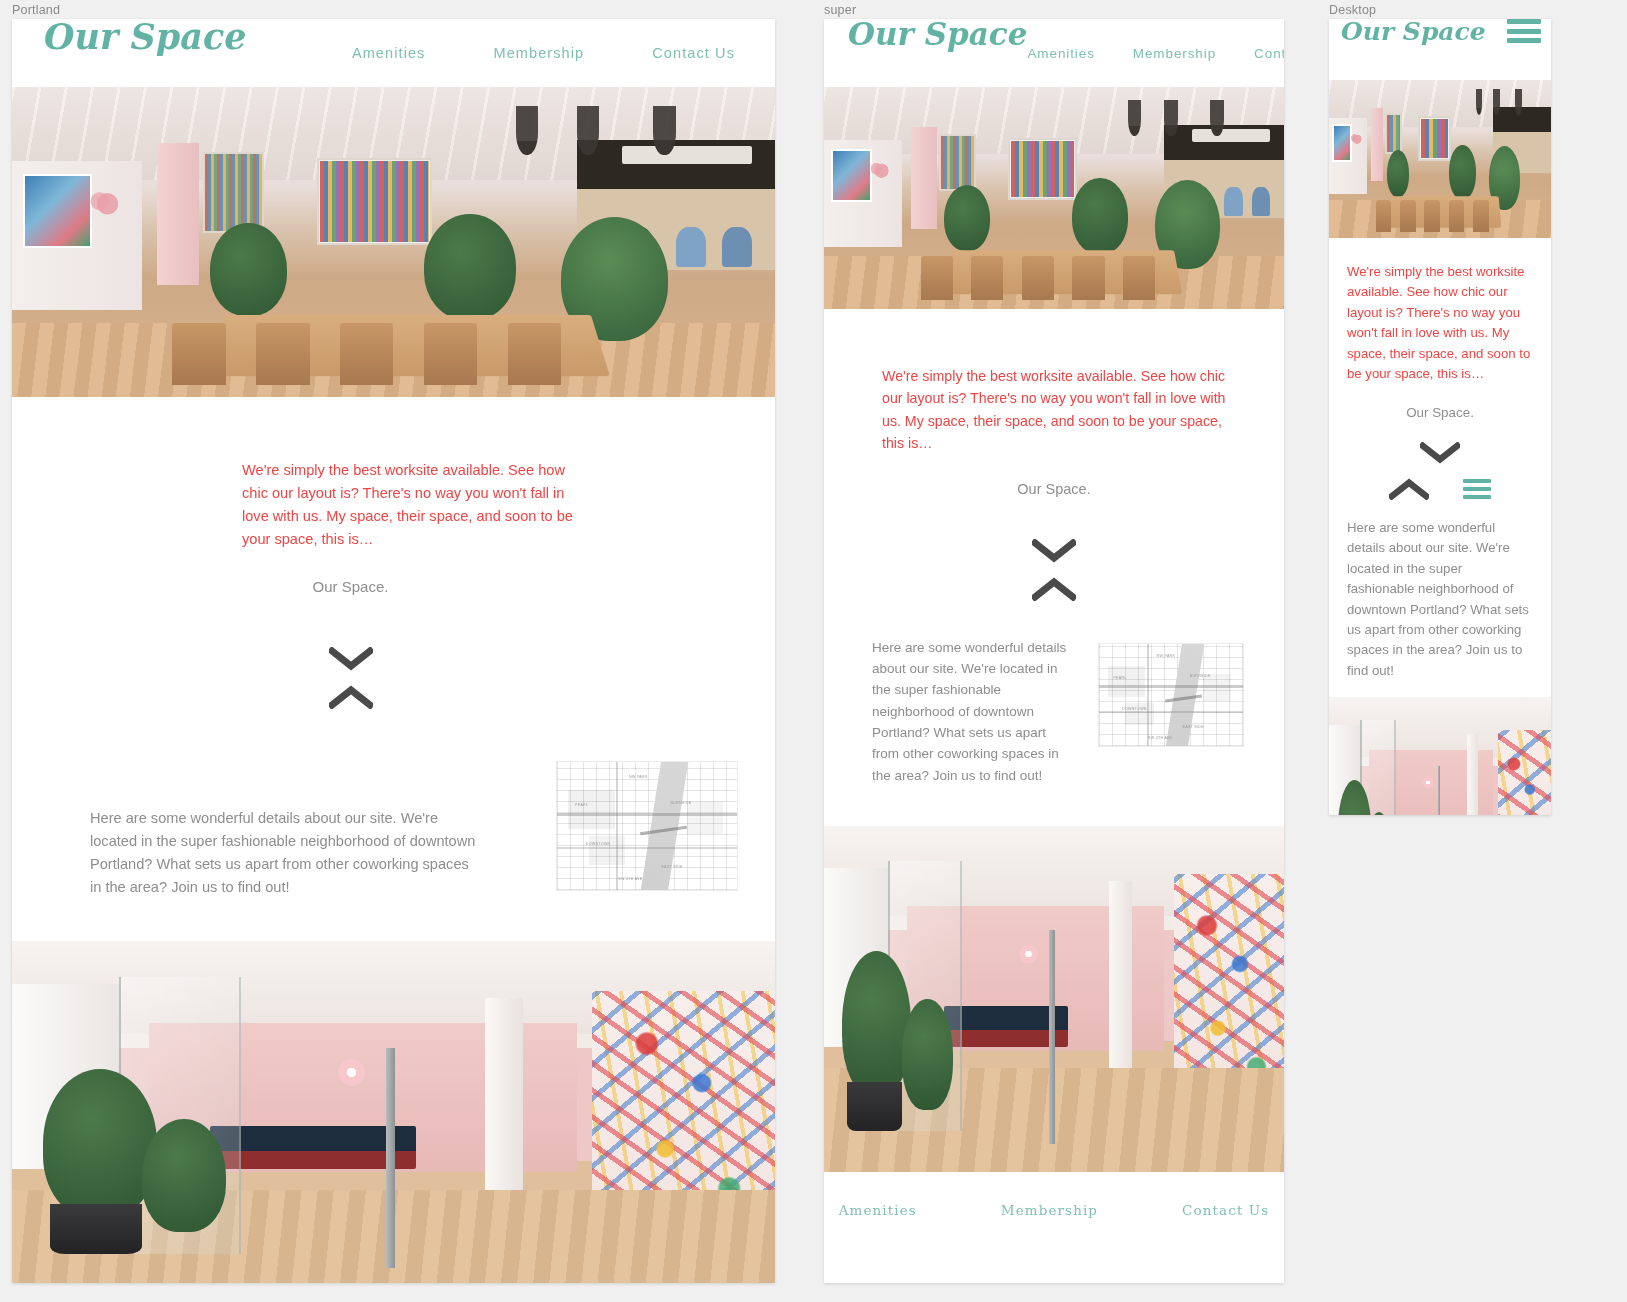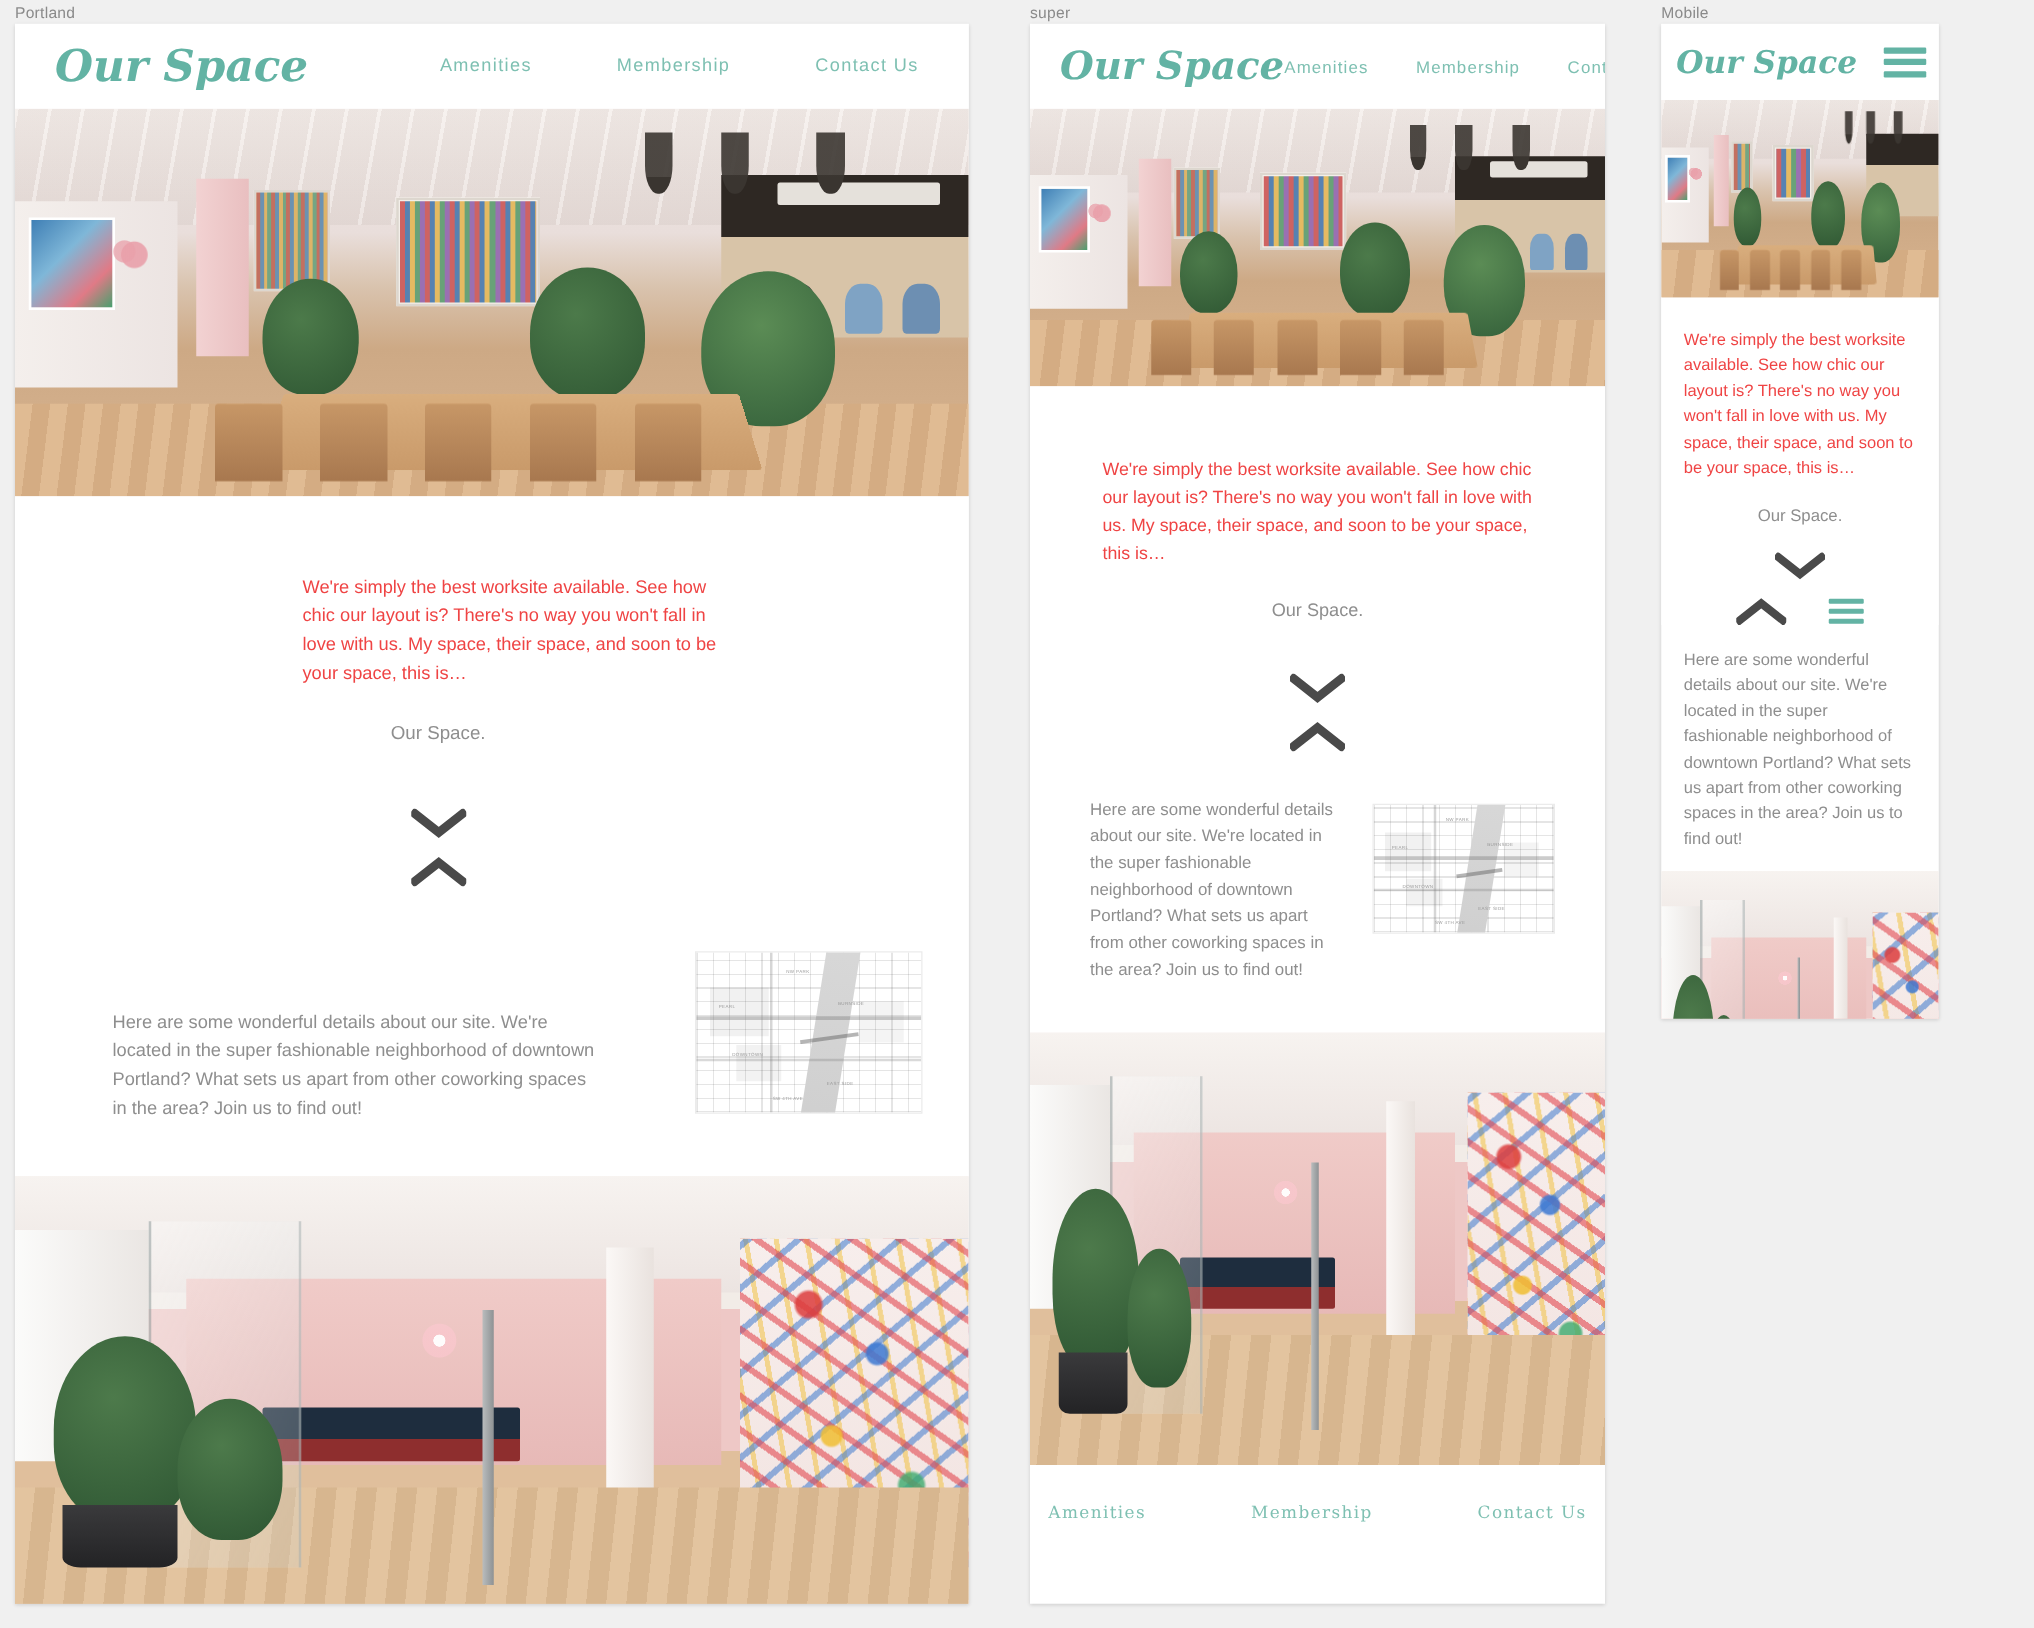--- a/index.html
+++ b/index.html
@@ -35,21 +35,20 @@
   #frame-mobile  { left: 1329px; width: 222px;  height: 796px;  }
 
   #label-desktop { left: 12px; }
   #label-ipad    { left: 824px; }
   #label-mobile  { left: 1329px; }
 
   
   .site-header {
     background: #fff;
     display: flex;
-    align-items: center;
     justify-content: space-between;
     width: 100%;
   }
   .dk .site-header { height: 68px; padding: 0 36px 0 32px; }
   .ip .site-header { height: 68px; padding: 0 30px 0 24px; }
   .mb .site-header { height: 61px; padding: 0 10px 0 12px; }
 
   .brand {
     color: #63b3a4;
     font-family: "DejaVu Serif", serif;
@@ -391,21 +390,21 @@
     text-decoration:none; cursor:pointer; white-space:nowrap;
     font-family: "DejaVu Serif", serif;
   }
   .ip .footer-link { font-size: 13.5px; }
 </style>
 </head>
 <body>
 
 <div class="viewport-label" id="label-desktop">Portland</div>
 <div class="viewport-label" id="label-ipad">super</div>
-<div class="viewport-label" id="label-mobile">Mobile</div>
+<div class="viewport-label" id="label-mobile">Desktop</div>
 
 <div class="frame dk" id="frame-desktop">
 
   <header class="site-header">
     <div class="brand">Our Space</div>
     <nav class="nav">
       <a class="nav-link">Amenities</a>
       <a class="nav-link">Membership</a>
       <a class="nav-link">Contact Us</a>
     </nav>

